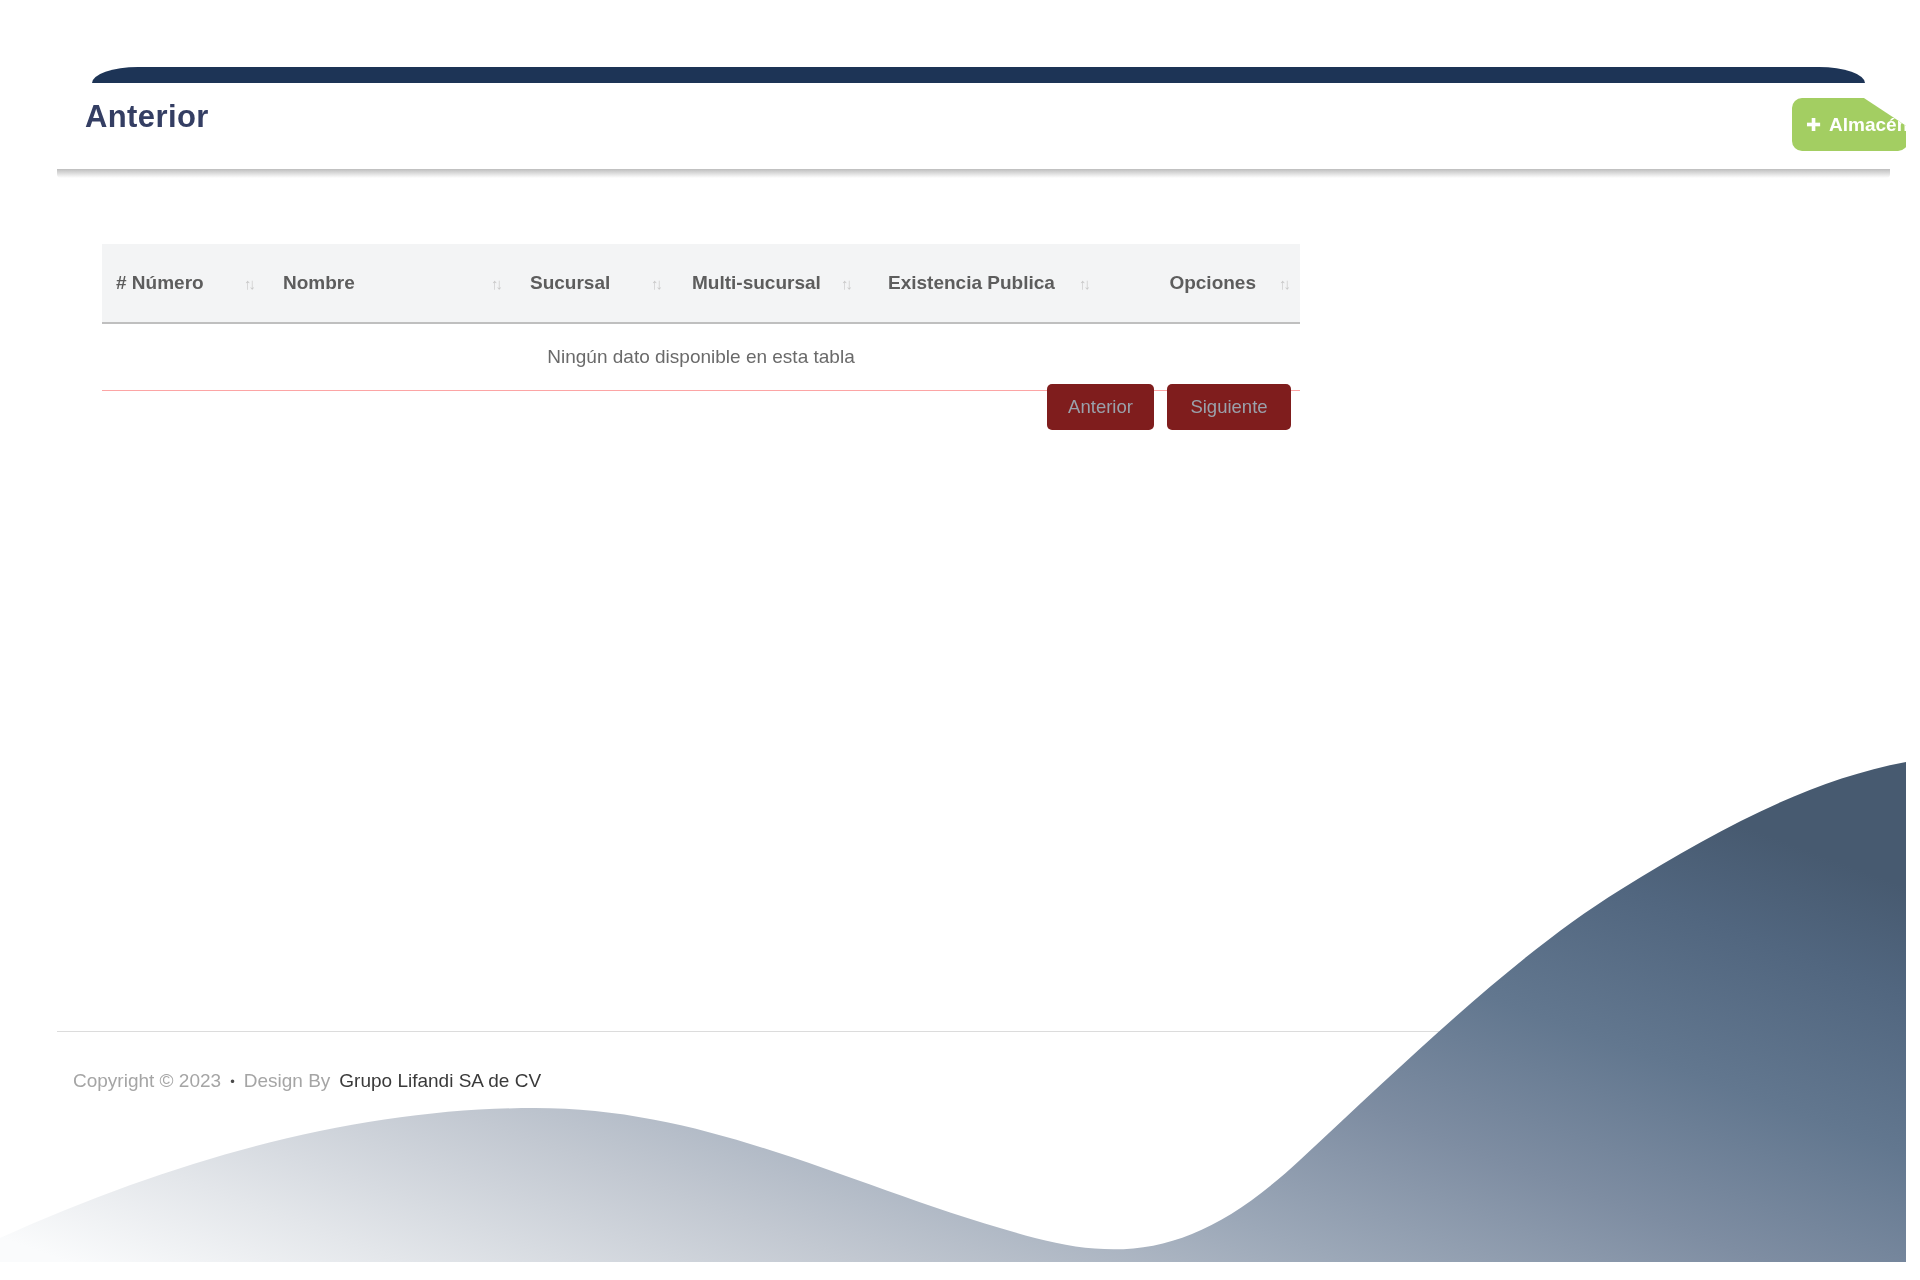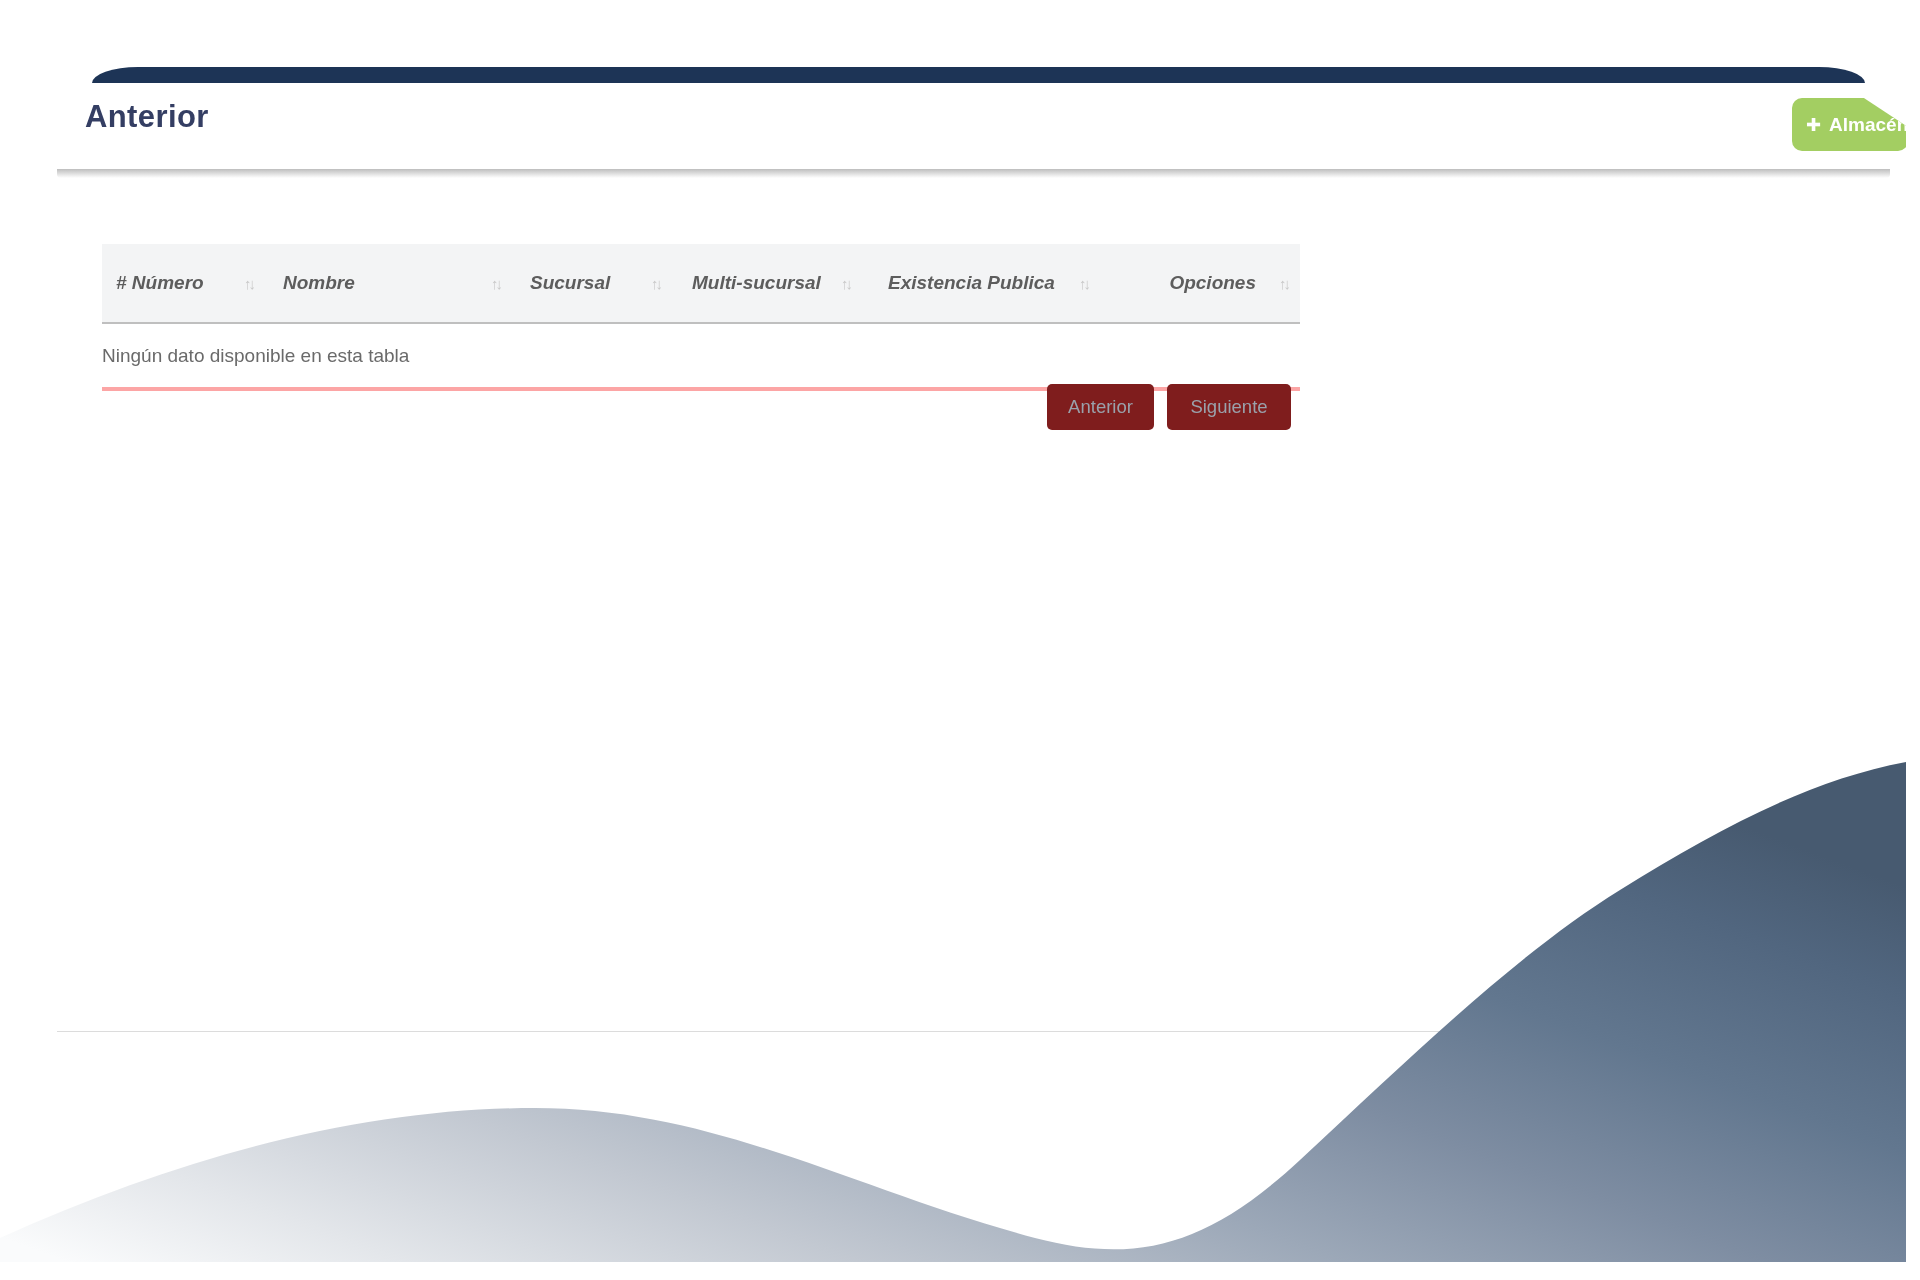--- a/index.html
+++ b/index.html
@@ -21,30 +21,30 @@
   .add-btn .plus{font-size:18px;line-height:1;}
 
   .header-shadow{position:absolute;left:57px;top:169px;width:1833px;height:9px;
                  background:linear-gradient(180deg,rgba(178,178,178,.85),rgba(255,255,255,0));
                  border-radius:0 0 4px 4px;}
 
   
   .table-wrap{position:absolute;left:102px;top:244px;width:1198px;}
   .thead{display:flex;background:#f3f4f5;height:80px;align-items:center;border-bottom:2px solid #bfbfbf;box-sizing:border-box;}
   .th{display:flex;align-items:center;justify-content:space-between;box-sizing:border-box;
-      font-size:19px;font-weight:bold;color:#5d5d5d;padding:0 12px 0 18px;cursor:pointer;font-style:italic;}
+      font-size:19px;font-weight:bold;color:#5d5d5d;padding:0 12px 0 18px;cursor:pointer;}
   .th .sort-icon{font-size:15px;color:#c9c9c9;letter-spacing:-3px;font-weight:normal;}
   .col-0{width:163px;padding-left:14px;}
   .col-1{width:247px;}
   .col-2{width:160px;}
   .col-3{width:190px;padding-left:20px;}
   .col-4{width:238px;padding-left:26px;}
   .col-5{width:200px;justify-content:flex-end;gap:23px;}
-  .empty-row{height:67px;display:flex;align-items:center;justify-content:flex-start;
-             font-size:19px;color:#6a6a6a;border-bottom:4px solid #fca5a5;background:#fff;box-sizing:border-box;}
+  .empty-row{height:67px;display:flex;align-items:center;justify-content:center;
+             font-size:19px;color:#6a6a6a;border-bottom:1px solid #fca5a5;background:#fff;box-sizing:border-box;}
 
   .info{position:absolute;left:102px;top:399px;width:448px;font-size:18.5px;color:#6e737a;line-height:30px;}
 
   .pg{position:absolute;top:384px;height:46px;border:none;border-radius:5px;background:#7f1d1d;
       color:#9aa1ab;font-size:18.5px;font-family:inherit;cursor:pointer;}
   .pg.prev{left:1047px;width:107px;}
   .pg.next{left:1167px;width:124px;}
 
   .footer-line{position:absolute;left:57px;top:1031px;width:1833px;height:1px;background:#dcdcdc;}
 
@@ -125,15 +125,21 @@
       </defs>
       <path d="M0,1238
                C190,1152 370,1108 535,1108
                C715,1108 855,1190 1035,1238
                C1135,1264 1205,1248 1300,1160
                C1420,1048 1520,952 1620,890
                C1720,828 1810,780 1906,762
                L1906,1262 L0,1262 Z" fill="url(#waveGrad)"></path>
     </svg>
 
+    <div class="footer">
+      <span>Copyright © 2023</span>
+      <span class="dot">•</span>
+      <span>Design By</span>
+      <span class="company">Grupo Lifandi SA de CV</span>
+    </div>
 
   </div>
 </div>
 
 </body></html>

